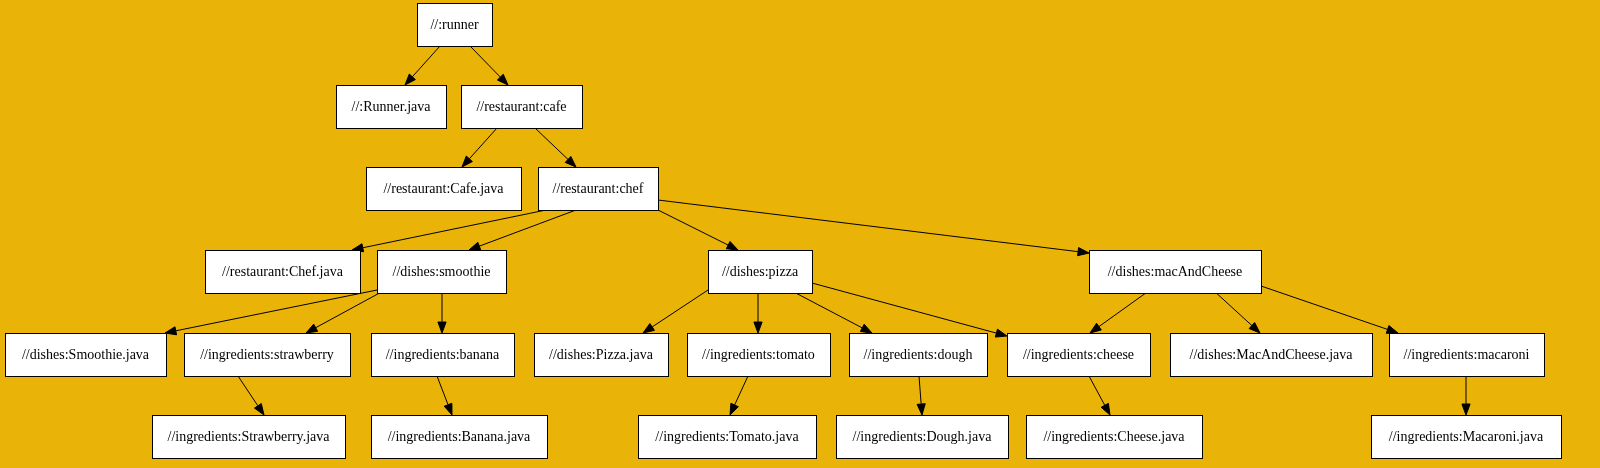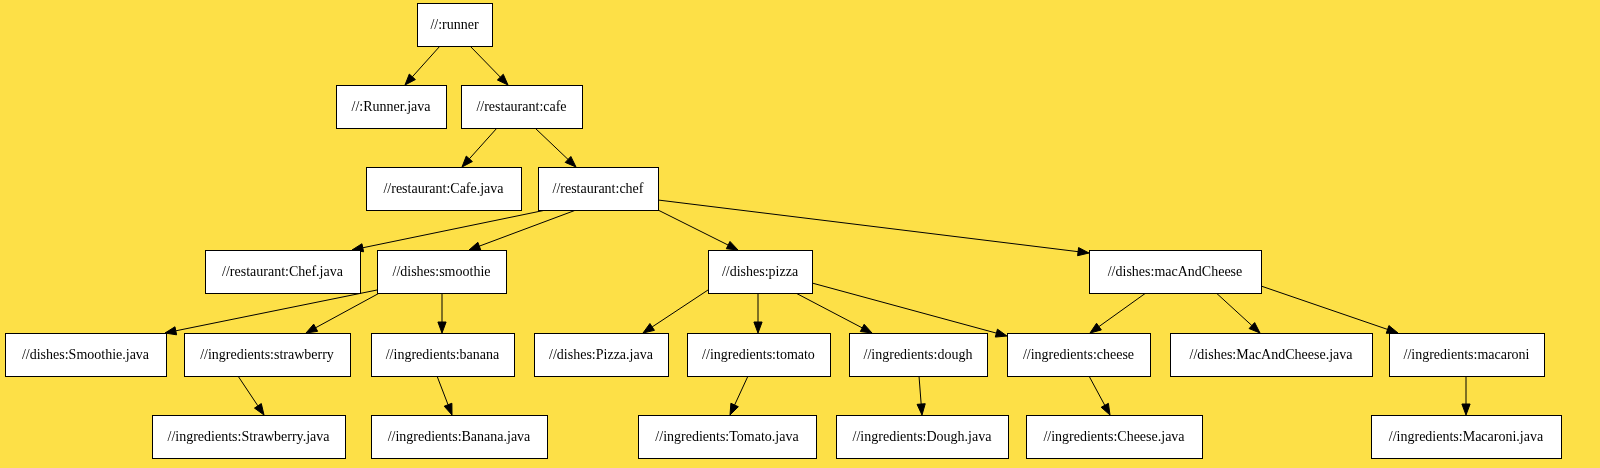--- a/index.html
+++ b/index.html
@@ -4,21 +4,21 @@
 <style>
   html, body {
     margin: 0;
     padding: 0;
     background: #ffffff;
   }
   #graph-root {
     position: relative;
     width: 1600px;
     height: 468px;
-    background: #fde047;
+    background: #eab308;
     font-family: "Liberation Serif", "DejaVu Serif", serif;
     overflow: hidden;
   }
   svg.graph-canvas {
     display: block;
     width: 1600px;
     height: 468px;
   }
   .node-box {
     fill: #ffffff;

